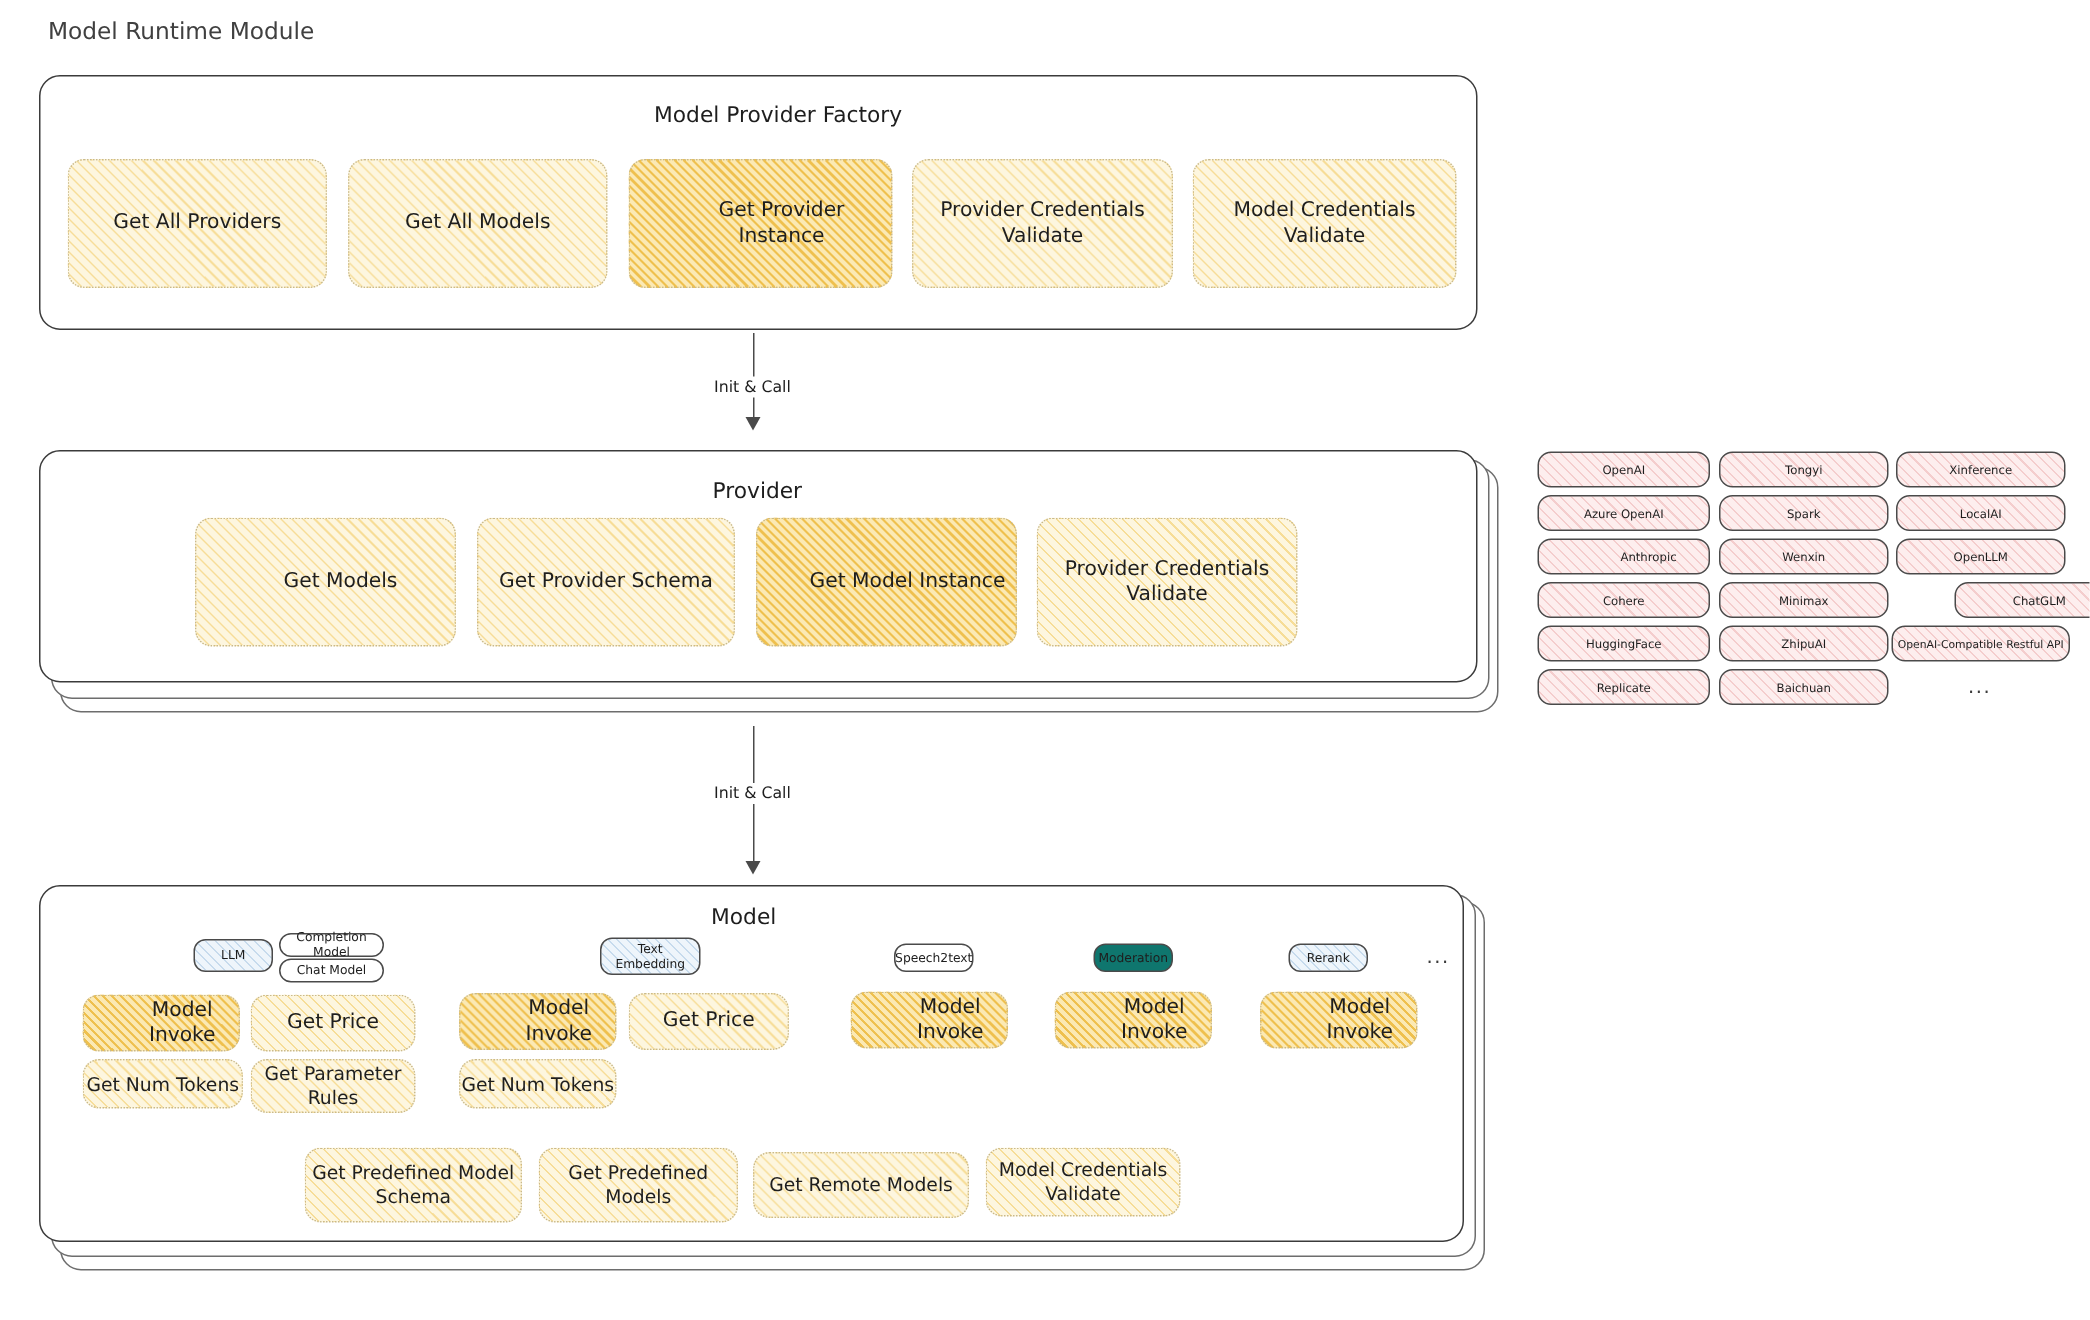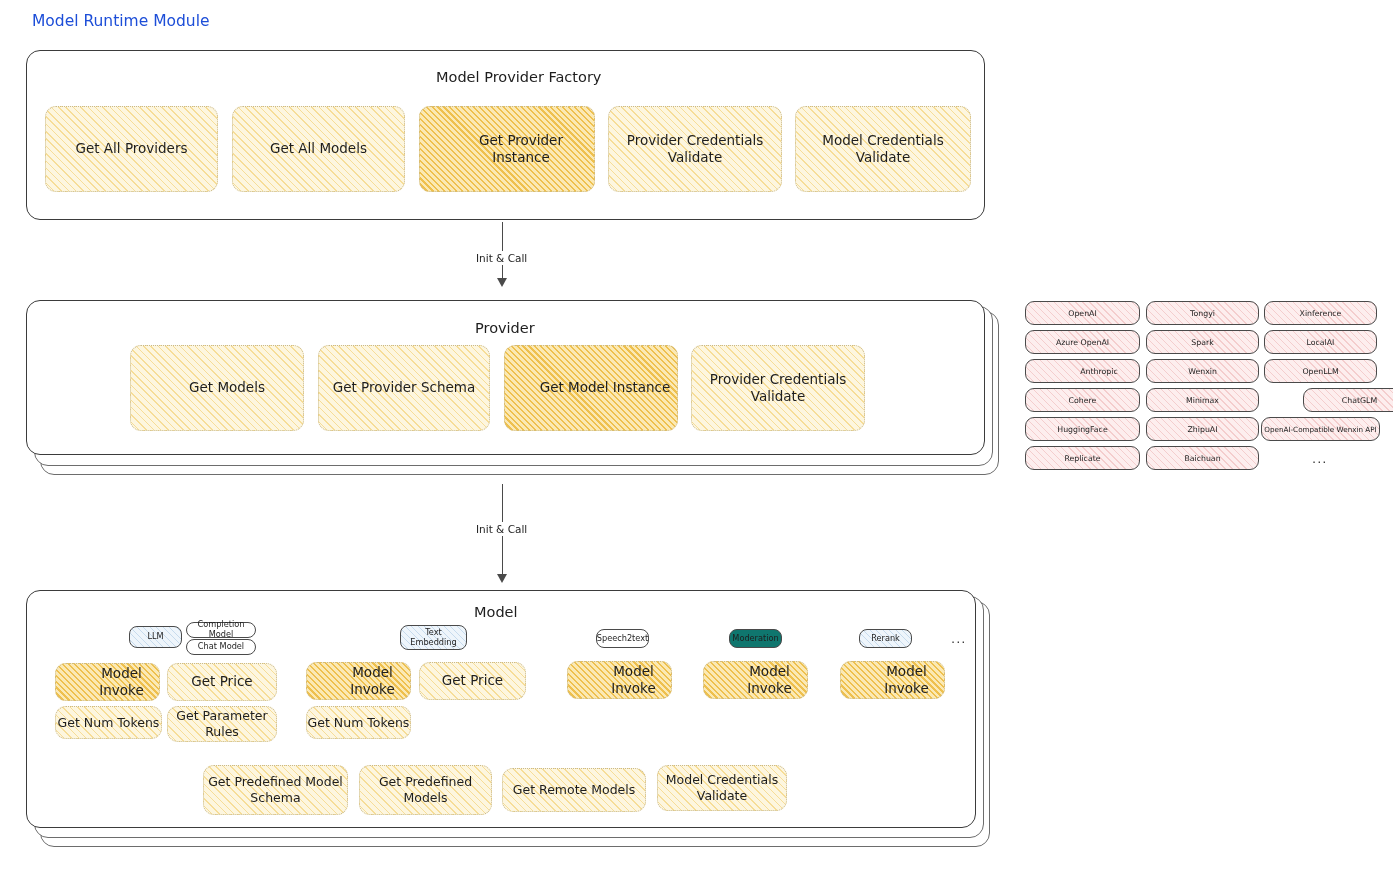--- a/index.html
+++ b/index.html
@@ -91,21 +91,21 @@
   .group-title {
     position: absolute;
     font-size: 14.5px;
     color: #1e1e1e;
     white-space: nowrap;
   }
 
   .page-title {
     position: absolute;
     font-size: 15.5px;
-    color: #1d4ed8;
+    color: #404040;
     white-space: nowrap;
   }
 
   .arrow-line {
     position: absolute;
     width: 0;
     border-left: 1.25px solid #4a4a4a;
   }
   .arrow-head {
     position: absolute;
@@ -201,21 +201,21 @@
 <div class="provider-chip hatch-pink" style="left:1146px; top:330px; width:113px; height:24px;">Spark</div>
 <div class="provider-chip hatch-pink" style="left:1146px; top:359px; width:113px; height:24px;">Wenxin</div>
 <div class="provider-chip hatch-pink" style="left:1146px; top:388px; width:113px; height:24px;">Minimax</div>
 <div class="provider-chip hatch-pink" style="left:1146px; top:417px; width:113px; height:24px;">ZhipuAI</div>
 <div class="provider-chip hatch-pink" style="left:1146px; top:446px; width:113px; height:24px;">Baichuan</div>
 
 <div class="provider-chip hatch-pink" style="left:1264px; top:301px; width:113px; height:24px;">Xinference</div>
 <div class="provider-chip hatch-pink" style="left:1264px; top:330px; width:113px; height:24px;">LocalAI</div>
 <div class="provider-chip hatch-pink" style="left:1264px; top:359px; width:113px; height:24px;">OpenLLM</div>
 <div class="provider-chip hatch-pink" style="left:1264px; top:388px; width:113px; height:24px;margin-left:39px;">ChatGLM</div>
-<div class="provider-chip hatch-pink" style="left:1261px; top:417px; width:119px; height:24px; font-size:7.2px;">OpenAI-Compatible Wenxin API</div>
+<div class="provider-chip hatch-pink" style="left:1261px; top:417px; width:119px; height:24px; font-size:7.2px;">OpenAI-Compatible Restful API</div>
 <div class="ellipsis" style="left:1312px; top:451px;">...</div>
 
 <div class="arrow-line" style="left:502px; top:484px; height:94px;"></div>
 <div class="arrow-head" style="left:497px; top:574px;"></div>
 <div class="arrow-label" style="left:472px; top:522px;">Init &amp; Call</div>
 
 <div class="stack-layer" style="left:40px; top:601px; width:950px; height:246px;"></div>
 <div class="stack-layer" style="left:34px; top:596px; width:950px; height:242px;"></div>
 <div class="sketch-border" style="left:26px; top:590px; width:950px; height:238px;"></div>
 <div class="group-title" style="left:474px; top:604px;">Model</div>

